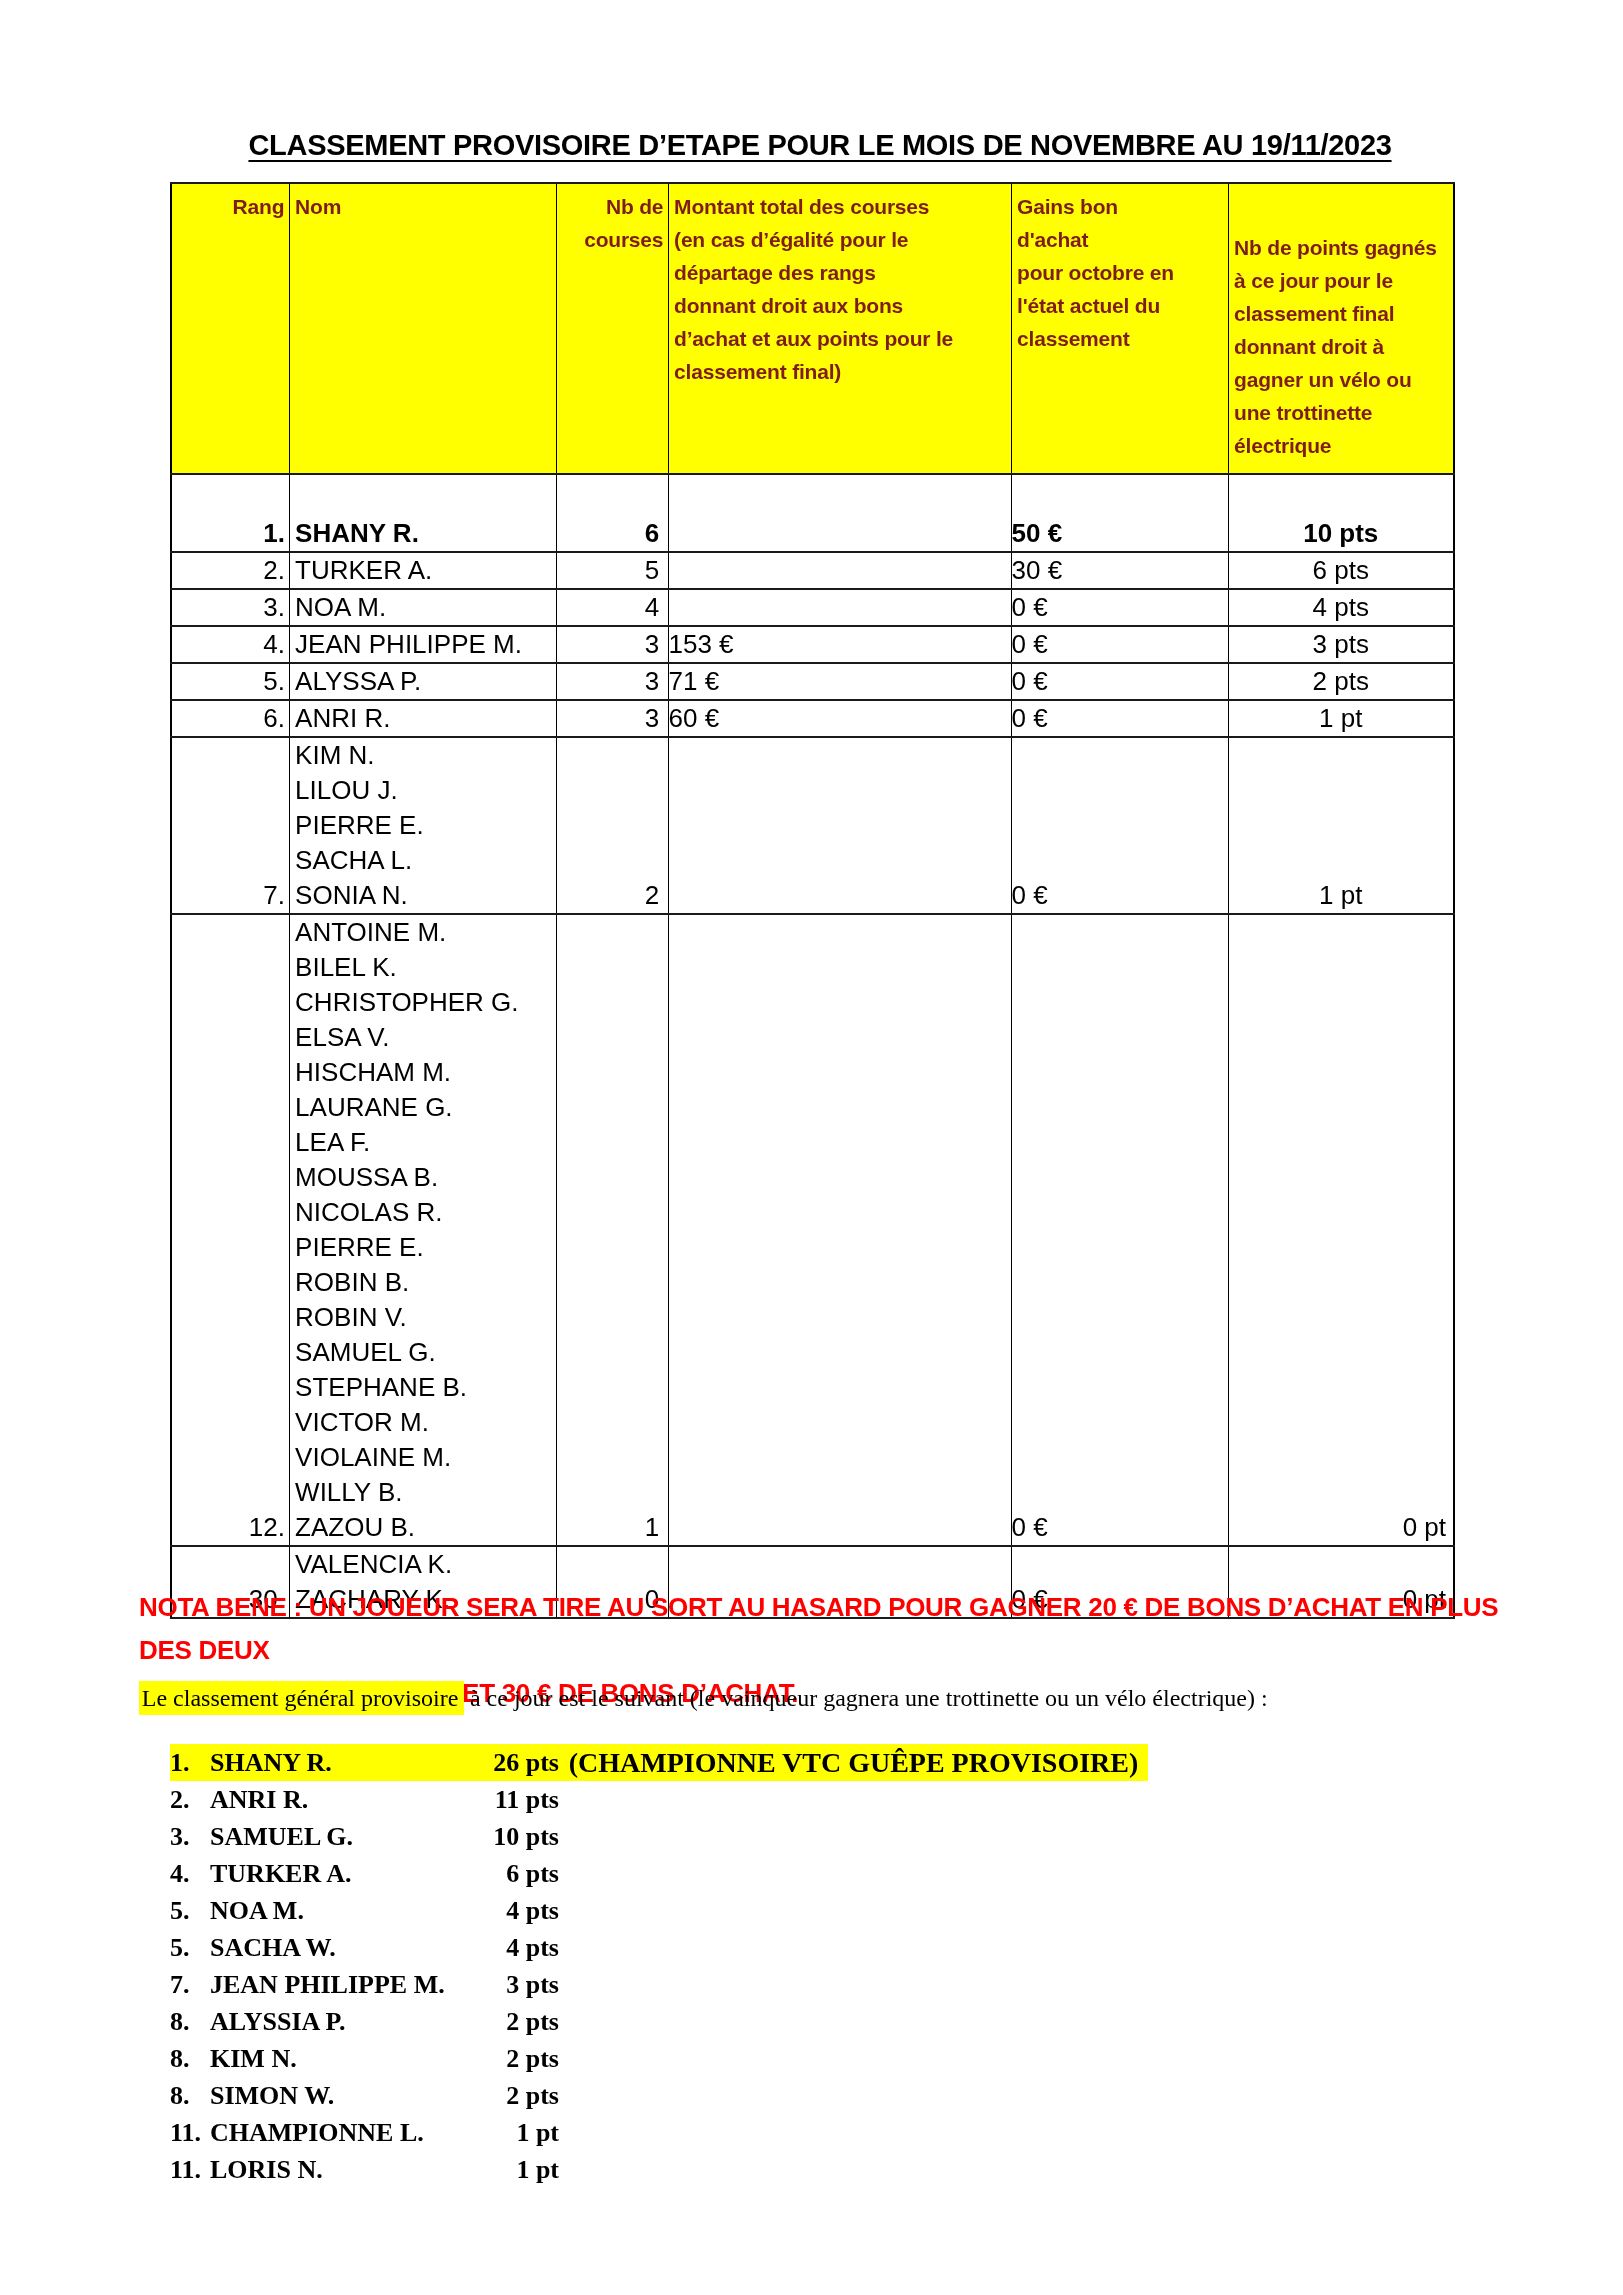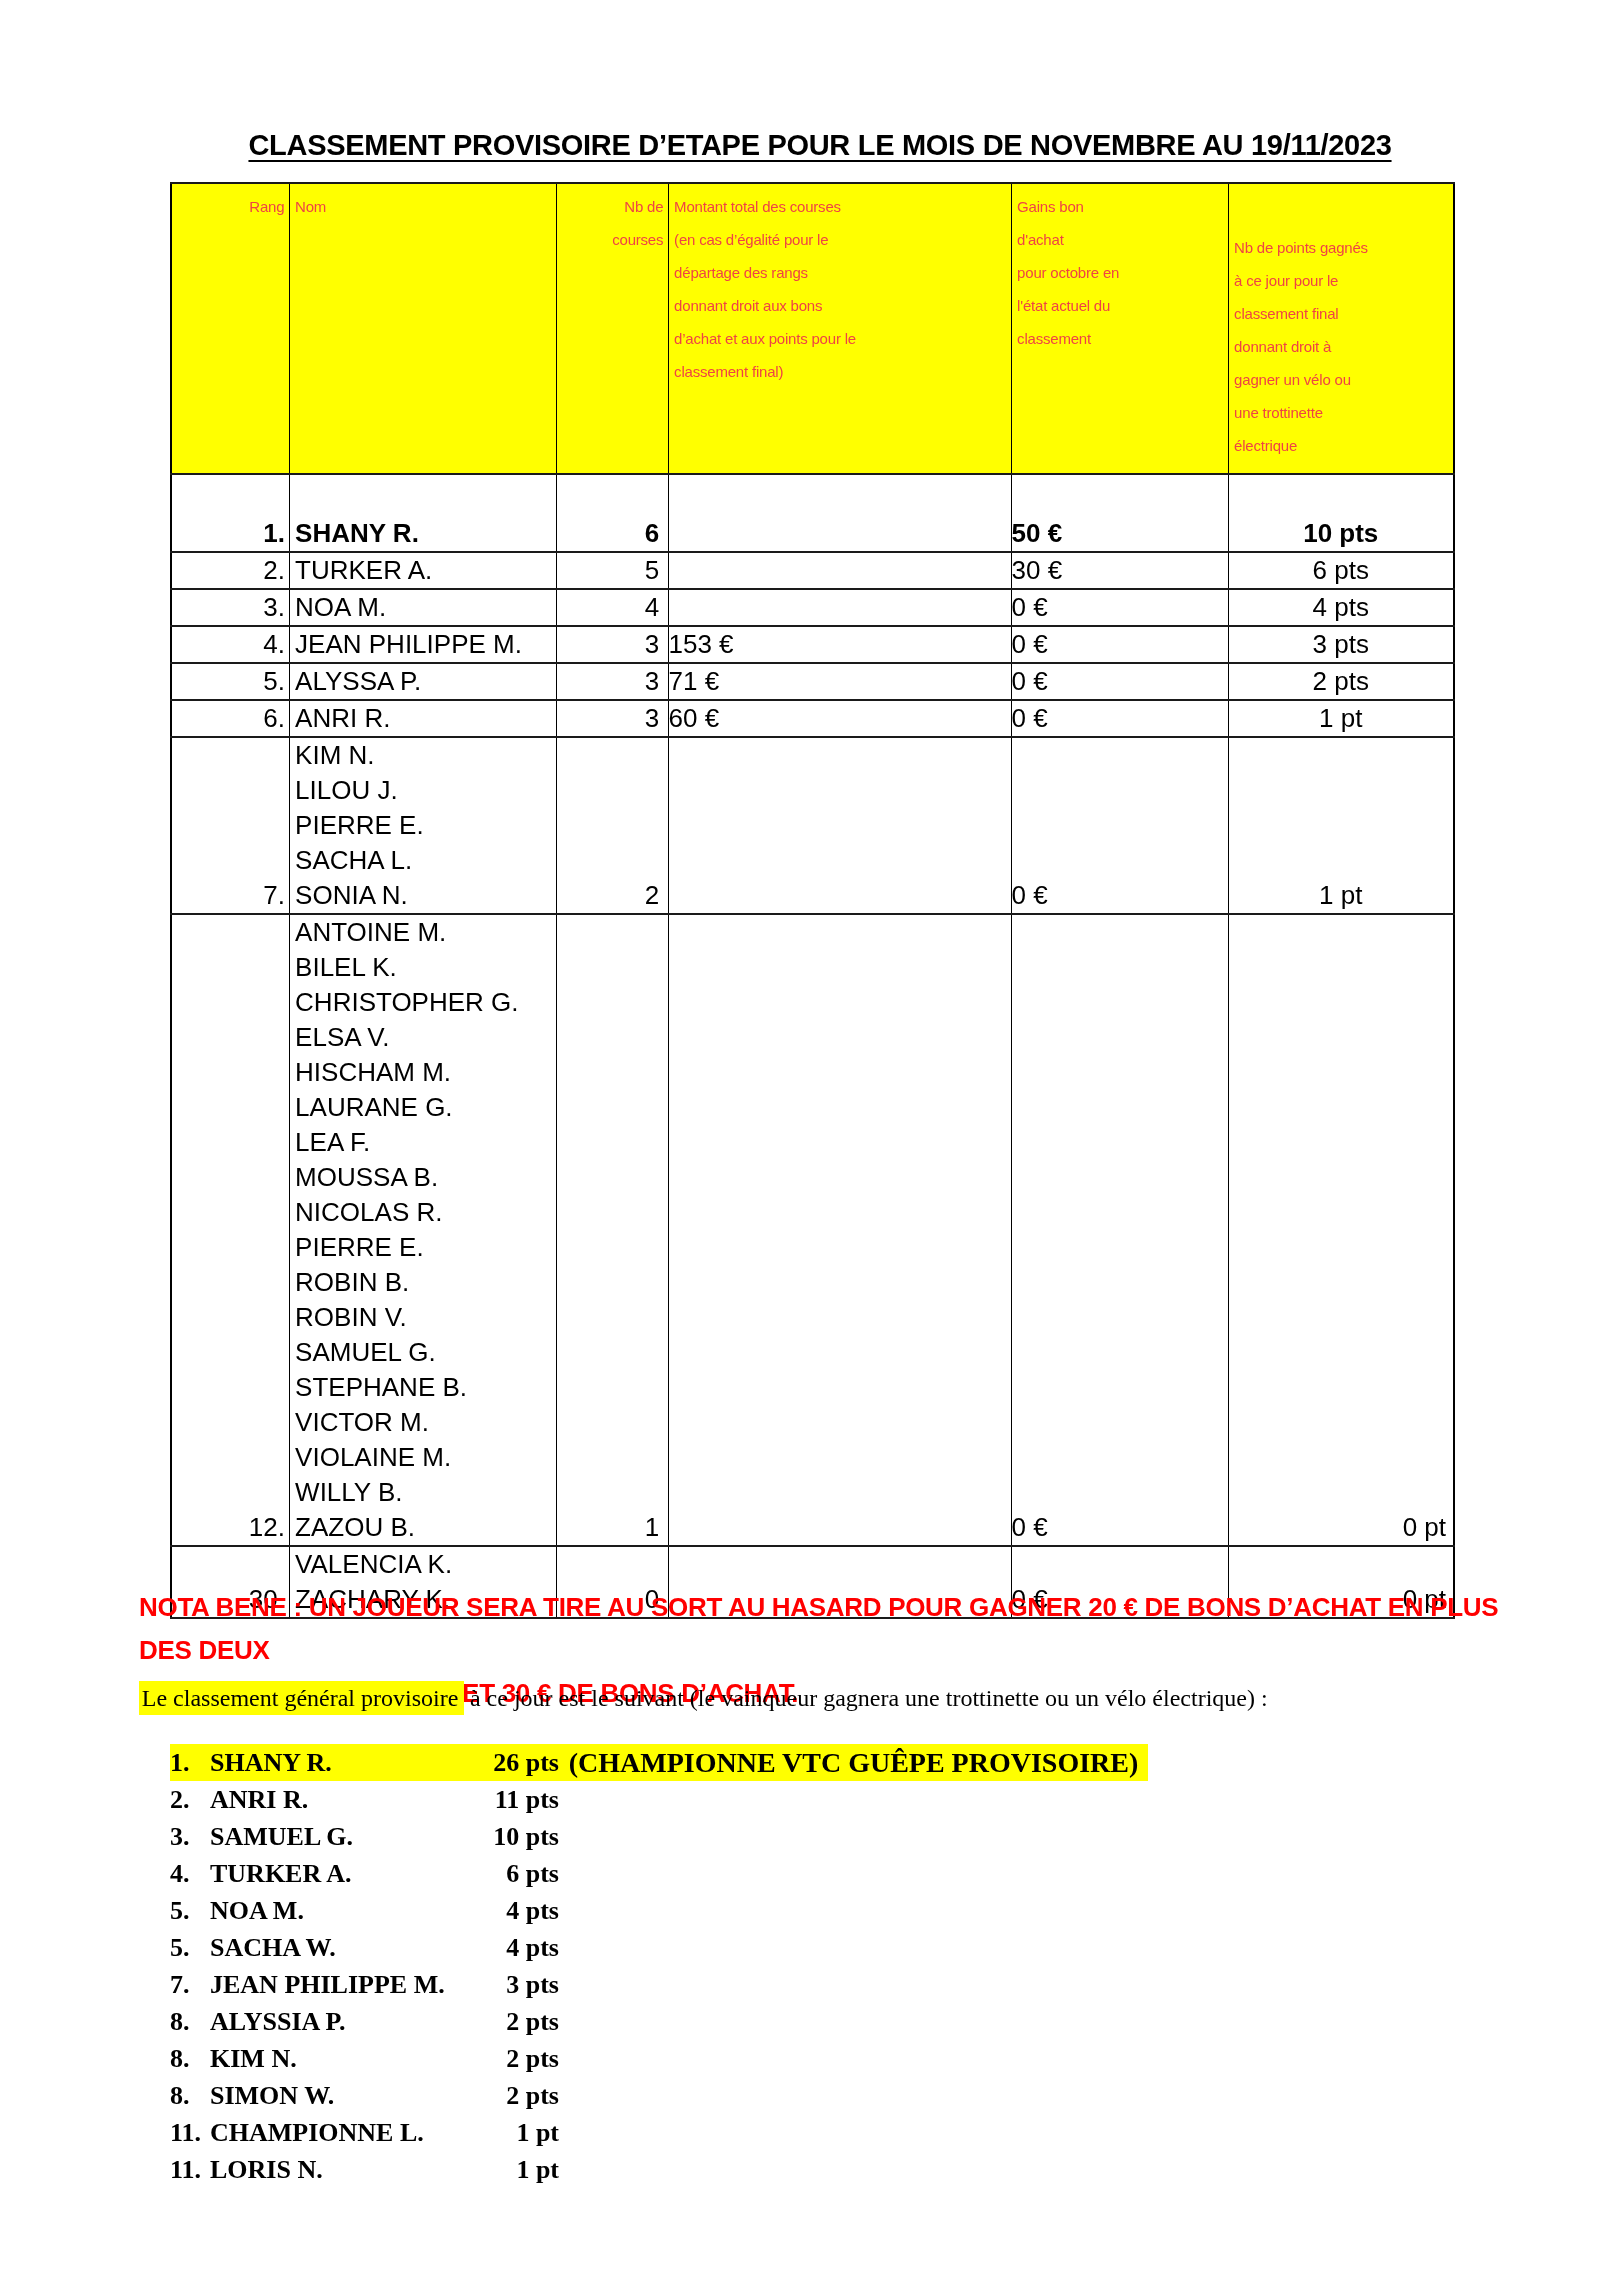--- a/index.html
+++ b/index.html
@@ -18,21 +18,21 @@
     border-collapse:collapse;table-layout:fixed;
     font-size:26px;color:#000;
   }
   table.main td,table.main th{
     border-left:1.4px solid #000;border-right:1.4px solid #000;
     border-top:2.1px solid #1a1a1a;border-bottom:2.1px solid #1a1a1a;
     overflow:hidden;
   }
   table.main{border:2.1px solid #000;}
   th.hd{
-    background:#ffff00;color:#ef4444;font-weight:normal;font-size:15px;
+    background:#ffff00;color:#7f1d1d;font-weight:bold;font-size:21px;
     line-height:33px;letter-spacing:-0.2px;white-space:pre-line;
     vertical-align:top;padding:5.6px 4.2px 4.2px 5.6px;text-align:left;height:272px;
   }
   th.hd.r{text-align:right;padding-right:4.2px;}
   th.hd.bottom{vertical-align:bottom;padding-bottom:11px;margin-top:16px;}
   td.cell{line-height:35px;vertical-align:bottom;padding:0;}
   td.rank{text-align:right;padding-right:3.5px;}
   td.name{text-align:left;padding-left:5.6px;}
   td.num{text-align:right;padding-right:8.3px;}
   td.money{text-align:left;padding-right:8.3px;}

